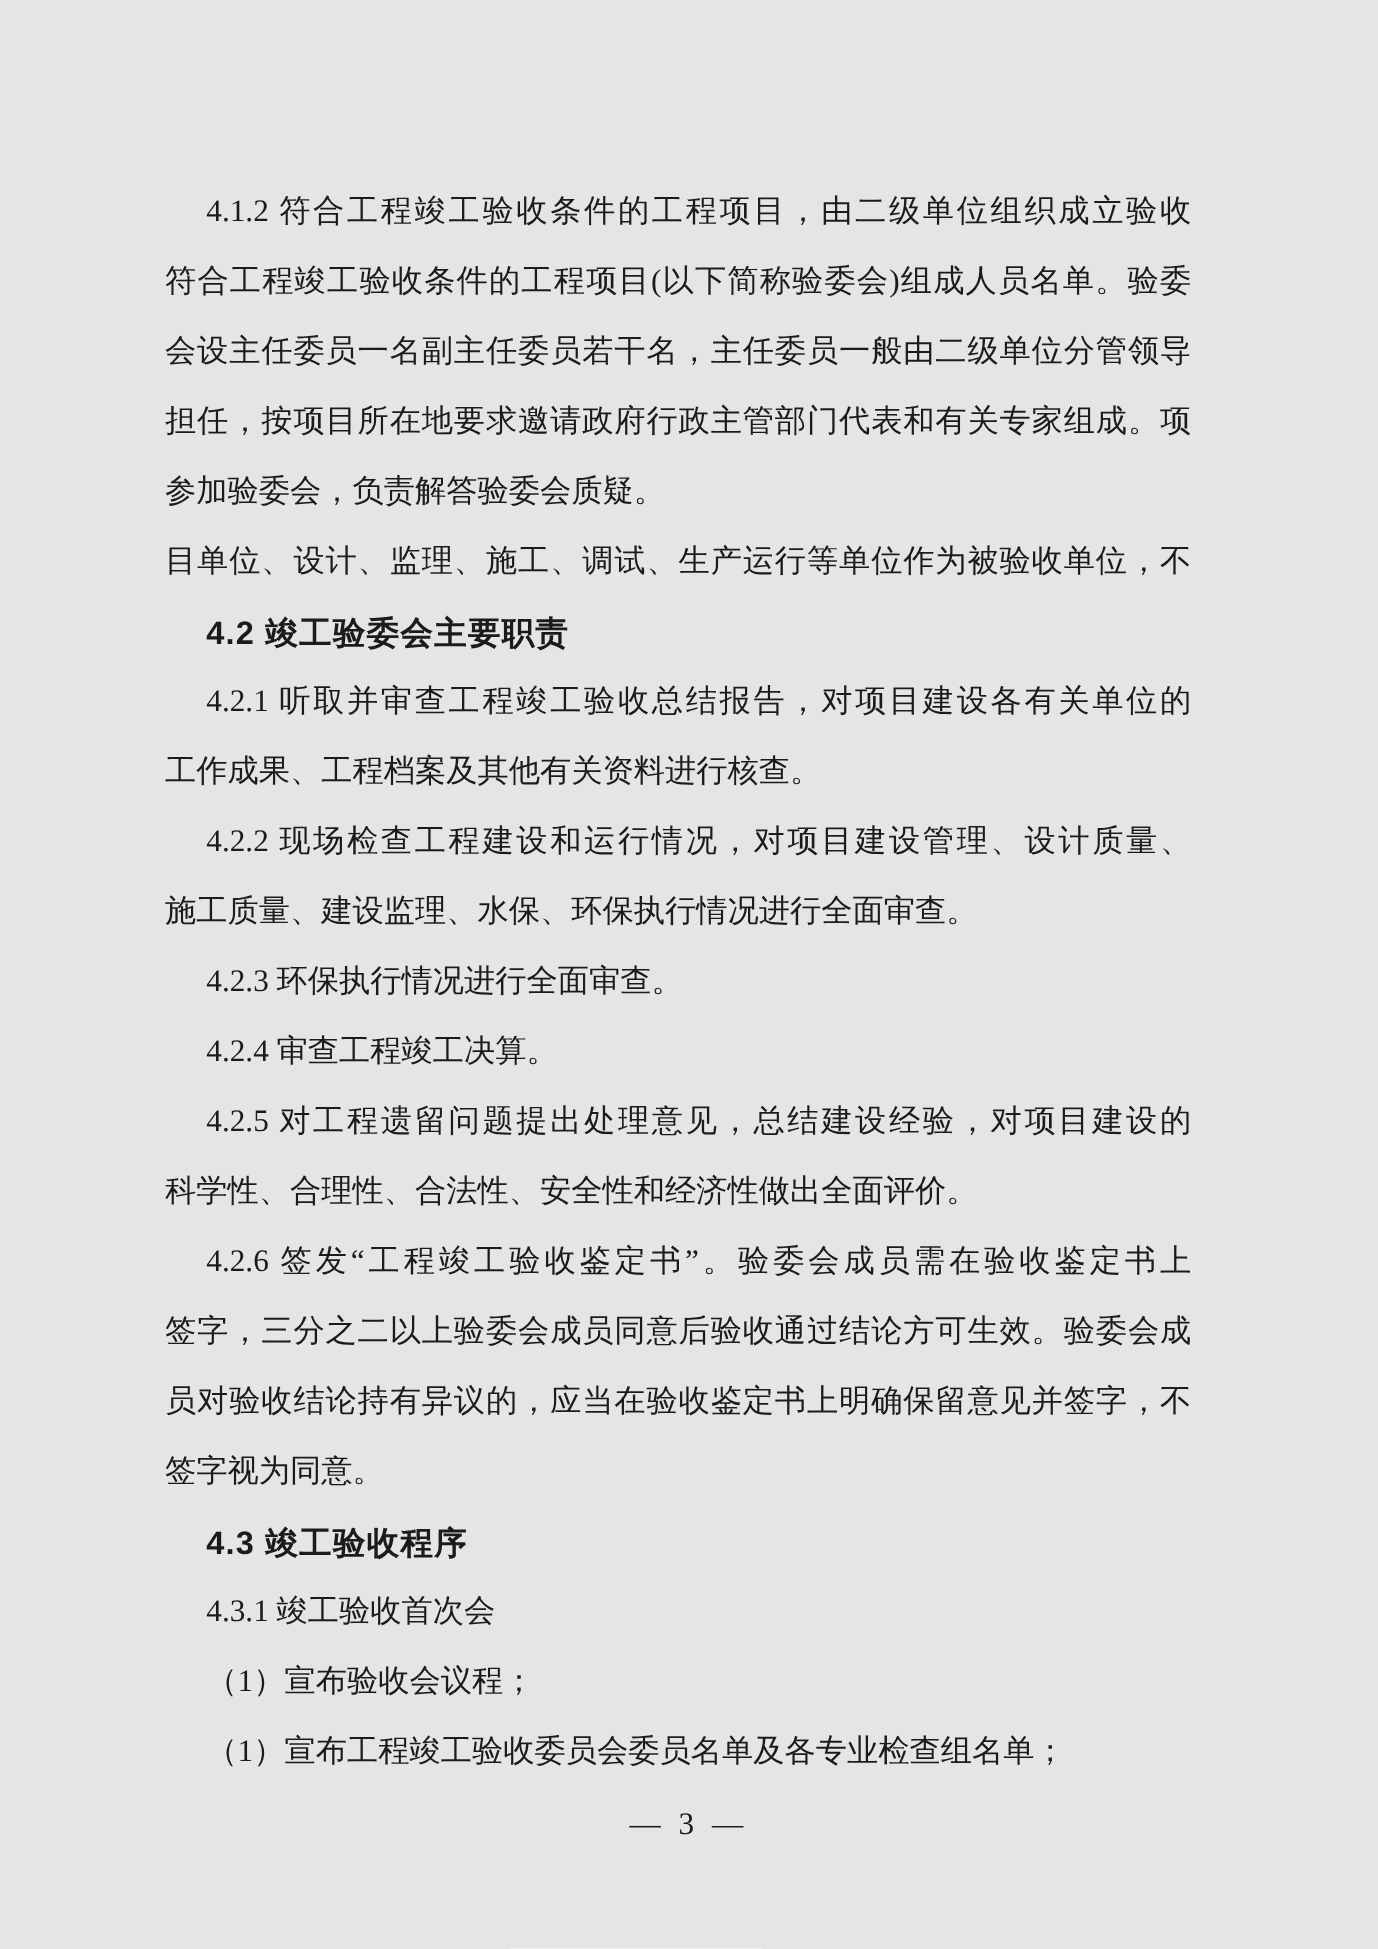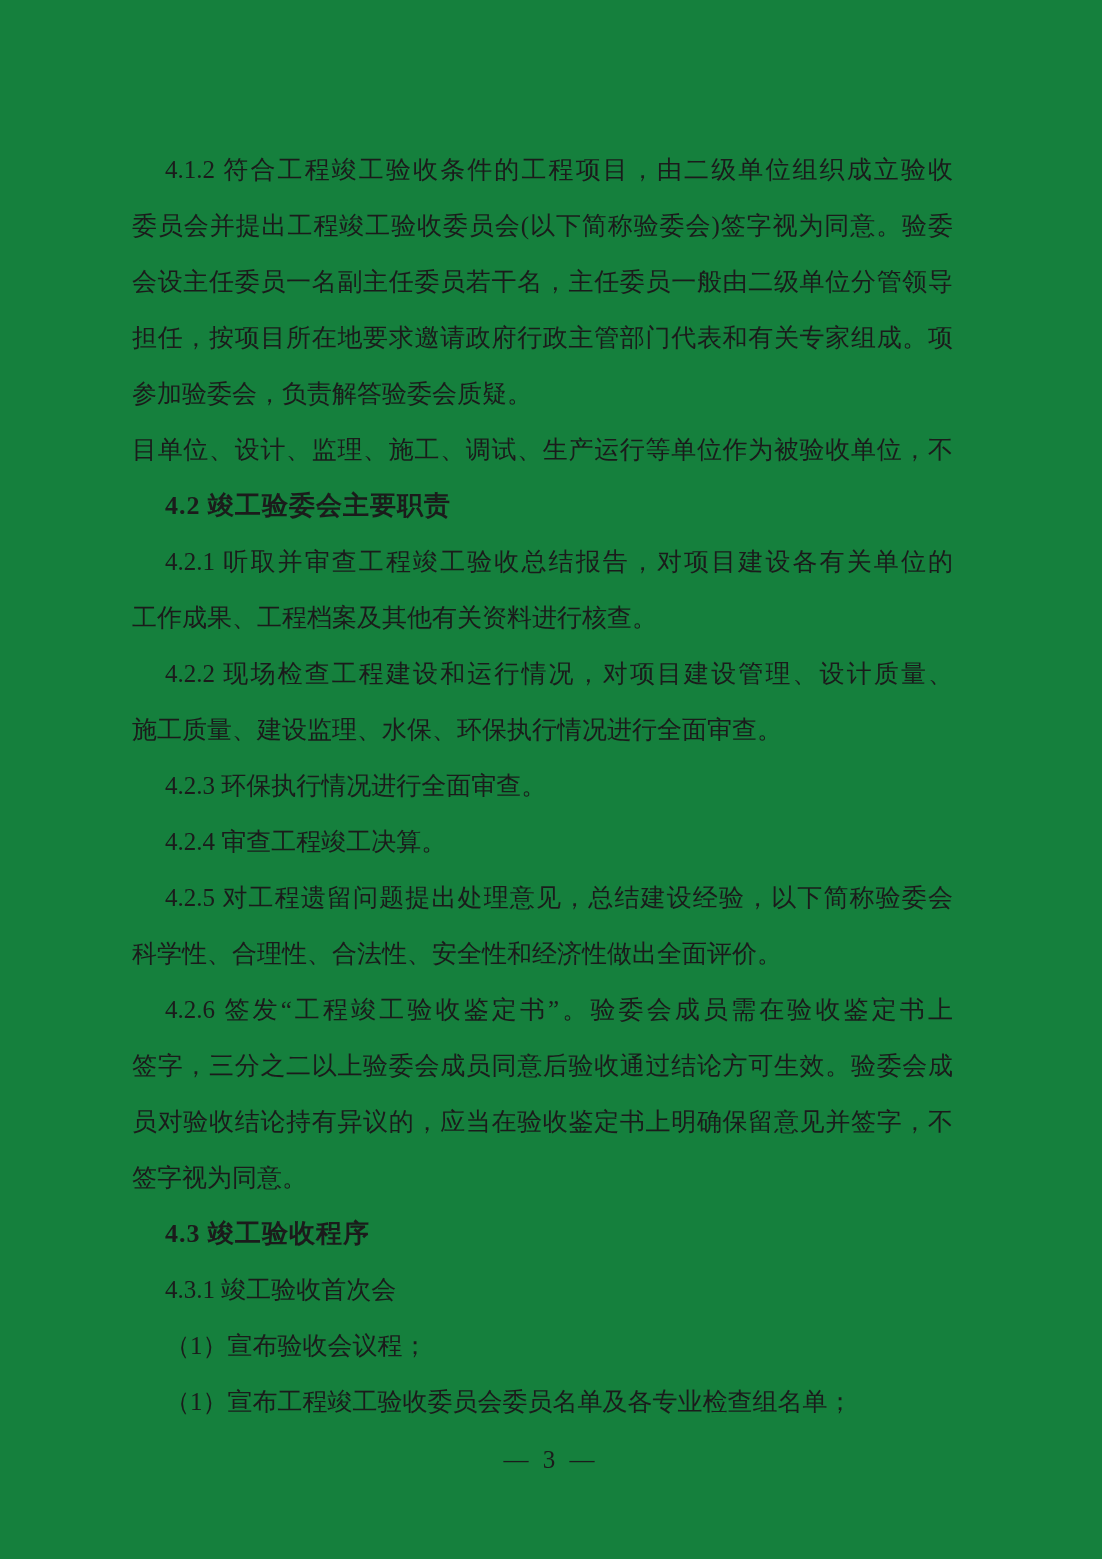--- a/index.html
+++ b/index.html
@@ -4,21 +4,21 @@
 <style>
   html, body {
     margin: 0;
     padding: 0;
     background: #ffffff;
   }
   .page {
     position: relative;
     width: 1102px;
     height: 1559px;
-    background: #15803d;
+    background: #e5e5e5;
     overflow: hidden;
     font-family: "Liberation Serif", "DejaVu Serif", serif;
     color: #1b1b1b;
   }
   .text-column {
     position: absolute;
     left: 132px;
     top: 142px;
     width: 821px;
   }
@@ -32,21 +32,21 @@
   .line.indent {
     padding-left: 33px;
   }
   .line.fill {
     text-align: justify;
     text-align-last: justify;
   }
   .block.heading .line {
     font-weight: bold;
     font-size: 26px;
-    font-family: Liberation Serif, serif;
+    font-family: Liberation Sans, sans-serif;
     letter-spacing: 1px;
   }
   .page-footer {
     position: absolute;
     top: 1432px;
     left: 0;
     width: 100%;
     height: 56px;
     line-height: 56px;
     text-align: center;
@@ -55,21 +55,21 @@
     letter-spacing: 4px;
   }
 </style>
 </head>
 <body>
 
 <div class="page">
   <div class="text-column">
       <div class="block body">
         <div class="line indent fill">4.1.2 符合工程竣工验收条件的工程项目，由二级单位组织成立验收</div>
-        <div class="line fill">委员会并提出工程竣工验收委员会(以下简称验委会)签字视为同意。验委</div>
+        <div class="line fill">符合工程竣工验收条件的工程项目(以下简称验委会)组成人员名单。验委</div>
         <div class="line fill">会设主任委员一名副主任委员若干名，主任委员一般由二级单位分管领导</div>
         <div class="line fill">担任，按项目所在地要求邀请政府行政主管部门代表和有关专家组成。项</div>
         <div class="line">参加验委会，负责解答验委会质疑。</div>
         <div class="line fill">目单位、设计、监理、施工、调试、生产运行等单位作为被验收单位，不</div>
       </div>
       <div class="block heading">
         <div class="line indent">4.2 竣工验委会主要职责</div>
       </div>
       <div class="block body">
         <div class="line indent fill">4.2.1 听取并审查工程竣工验收总结报告，对项目建设各有关单位的</div>
@@ -79,21 +79,21 @@
         <div class="line indent fill">4.2.2 现场检查工程建设和运行情况，对项目建设管理、设计质量、</div>
         <div class="line">施工质量、建设监理、水保、环保执行情况进行全面审查。</div>
       </div>
       <div class="block body">
         <div class="line indent">4.2.3 环保执行情况进行全面审查。</div>
       </div>
       <div class="block body">
         <div class="line indent">4.2.4 审查工程竣工决算。</div>
       </div>
       <div class="block body">
-        <div class="line indent fill">4.2.5 对工程遗留问题提出处理意见，总结建设经验，以下简称验委会</div>
+        <div class="line indent fill">4.2.5 对工程遗留问题提出处理意见，总结建设经验，对项目建设的</div>
         <div class="line">科学性、合理性、合法性、安全性和经济性做出全面评价。</div>
       </div>
       <div class="block body">
         <div class="line indent fill">4.2.6 签发“工程竣工验收鉴定书”。验委会成员需在验收鉴定书上</div>
         <div class="line fill">签字，三分之二以上验委会成员同意后验收通过结论方可生效。验委会成</div>
         <div class="line fill">员对验收结论持有异议的，应当在验收鉴定书上明确保留意见并签字，不</div>
         <div class="line">签字视为同意。</div>
       </div>
       <div class="block heading">
         <div class="line indent">4.3 竣工验收程序</div>

